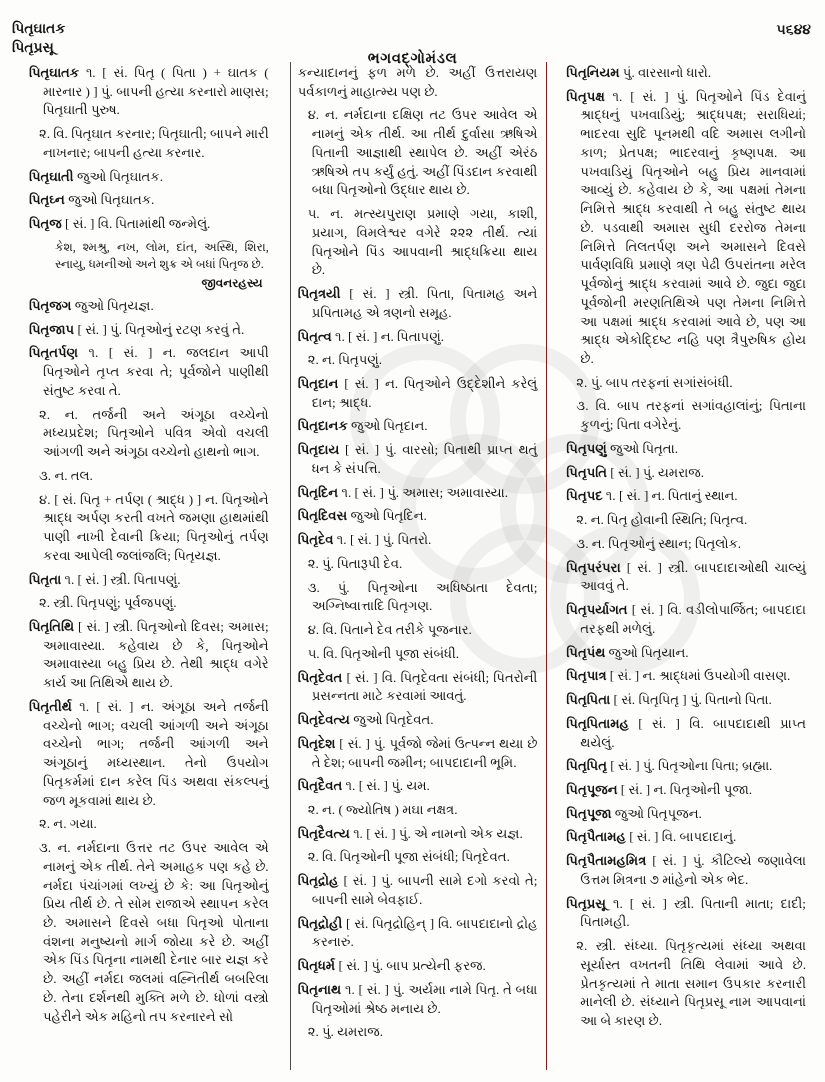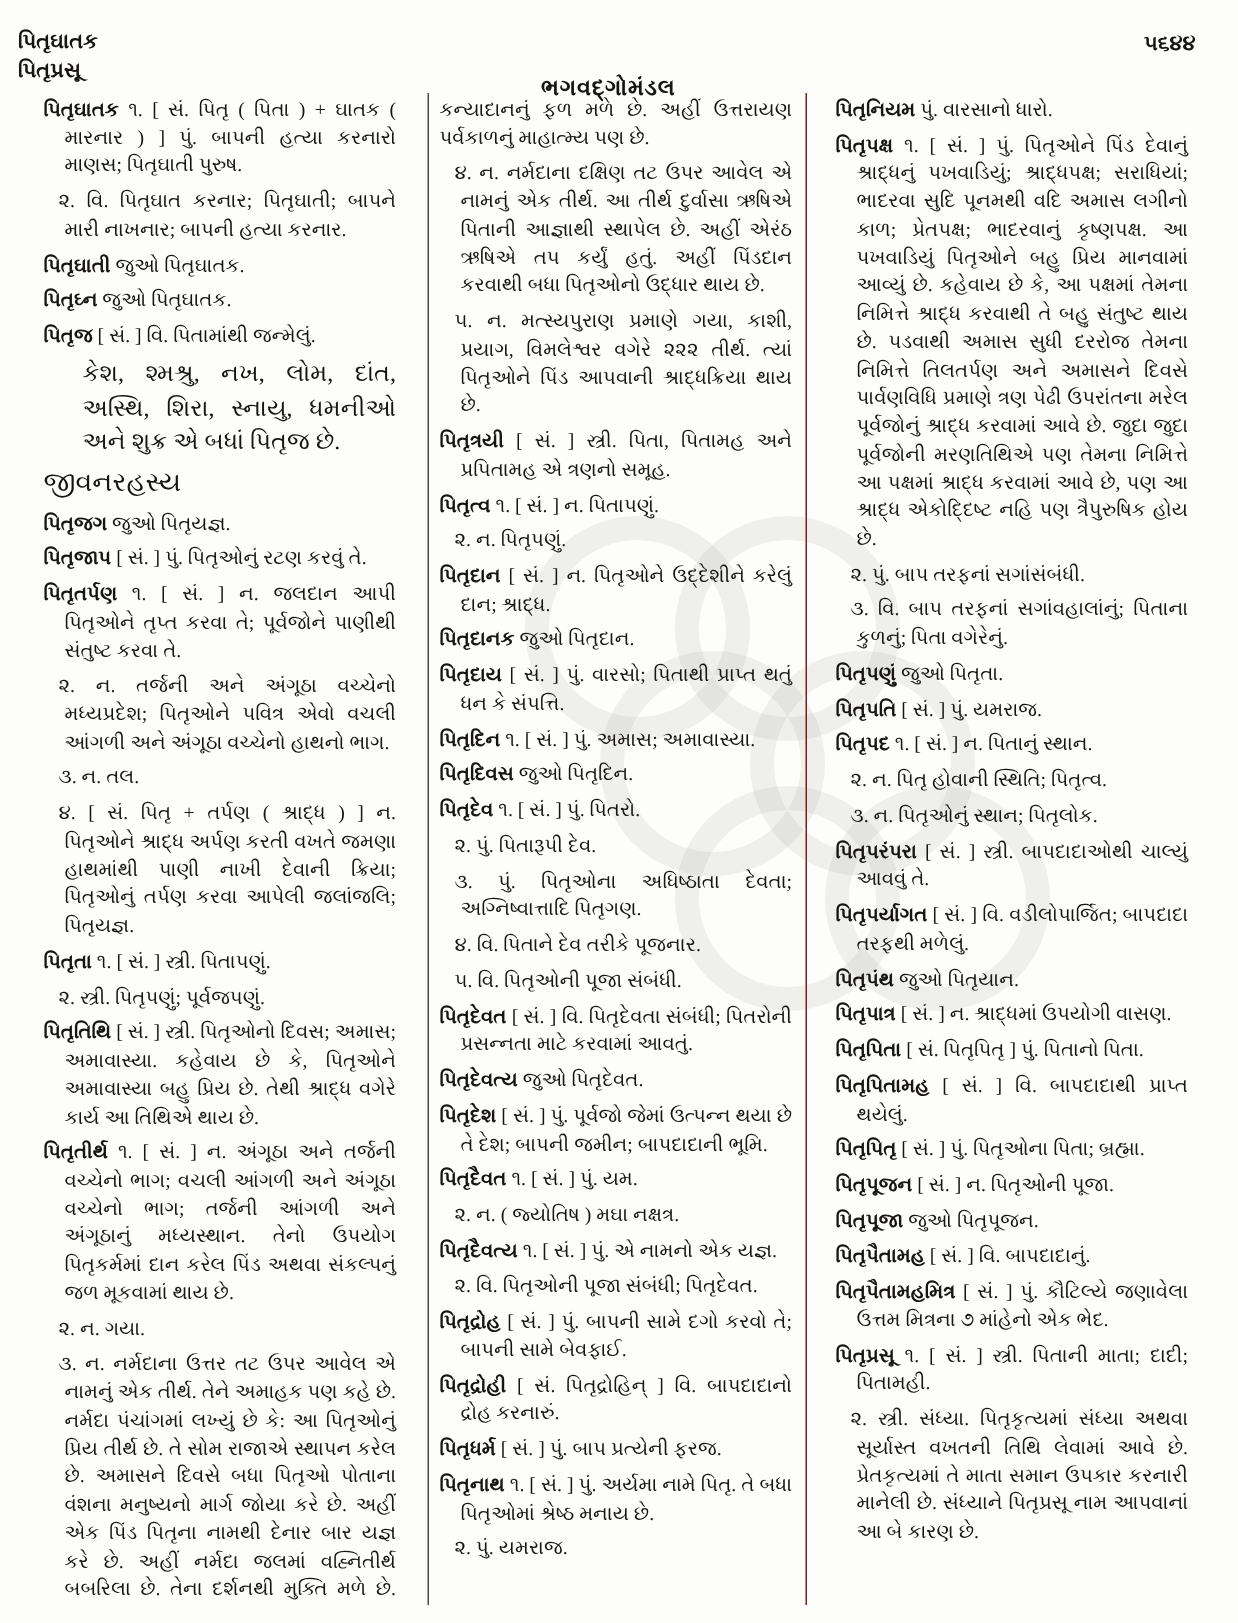--- a/index.html
+++ b/index.html
@@ -4,21 +4,21 @@
 <style>
   * { margin:0; padding:0; box-sizing:border-box; }
   html,body {
     width:825px; height:1082px;
     background:#fdfdfb;
     color:#161513;
     font-family:"Liberation Serif","DejaVu Serif",serif;
     overflow:hidden;
     position:relative;
   }
-  .page { position:relative; width:825px; height:814px; padding:14px 24px 8px 10px; }
+  .page { position:relative; width:825px; height:814px; padding:14px 10px 8px 10px; }
 
   
   .header { position:relative; height:48px; }
   .guide-words { position:absolute; left:2px; top:6px; font-weight:bold; font-size:14px; line-height:1.35; }
   .page-title { position:absolute; left:0; right:0; top:8px; text-align:center; font-weight:bold; font-size:15px; letter-spacing:.5px;margin-top:28px; }
   .page-number { position:absolute; right:4px; top:8px; font-weight:bold; font-size:14px; }
 
   
   .watermark { position:absolute; pointer-events:none; z-index:0; }
   .ring { position:absolute; border-radius:50%; border:16px solid rgba(140,140,140,.12); }
@@ -26,22 +26,22 @@
   
   .columns { position:relative; z-index:1; display:flex; height:1008px; overflow:hidden; }
   .column { flex:1 1 0; padding:2px 9px 0 7px; overflow:hidden;margin-left:12px; }
   .column.middle { border-left:1px solid #4a4a46; border-right:1px solid #7f1d1d; }
 
   .para { font-size:13.2px; line-height:1.42; text-align:justify; margin-bottom:5px; }
   .para b { font-weight:bold; }
   .entry { padding-left:14px; text-indent:-14px; }
   .sense { padding-left:14px; text-indent:-4px; }
   .cont  { padding-left:0; }
-  .quote { padding-left:26px; text-indent:0; font-size:16px; }
-  .signature { text-align:left; font-size:18px; margin-top:-3px; padding-right:6px; }
+  .quote { padding-left:26px; text-indent:0; font-size:12px; }
+  .signature { text-align:right; font-size:12px; margin-top:-3px; padding-right:6px;font-weight:bold; }
 </style>
 </head>
 <body>
 
 <div class="page">
 
   <div class="watermark">
     <div class="ring" style="left:340px; top:330px; width:150px; height:150px;"></div>
     <div class="ring" style="left:440px; top:330px; width:150px; height:150px;"></div>
     <div class="ring" style="left:390px; top:420px; width:150px; height:150px;"></div>

